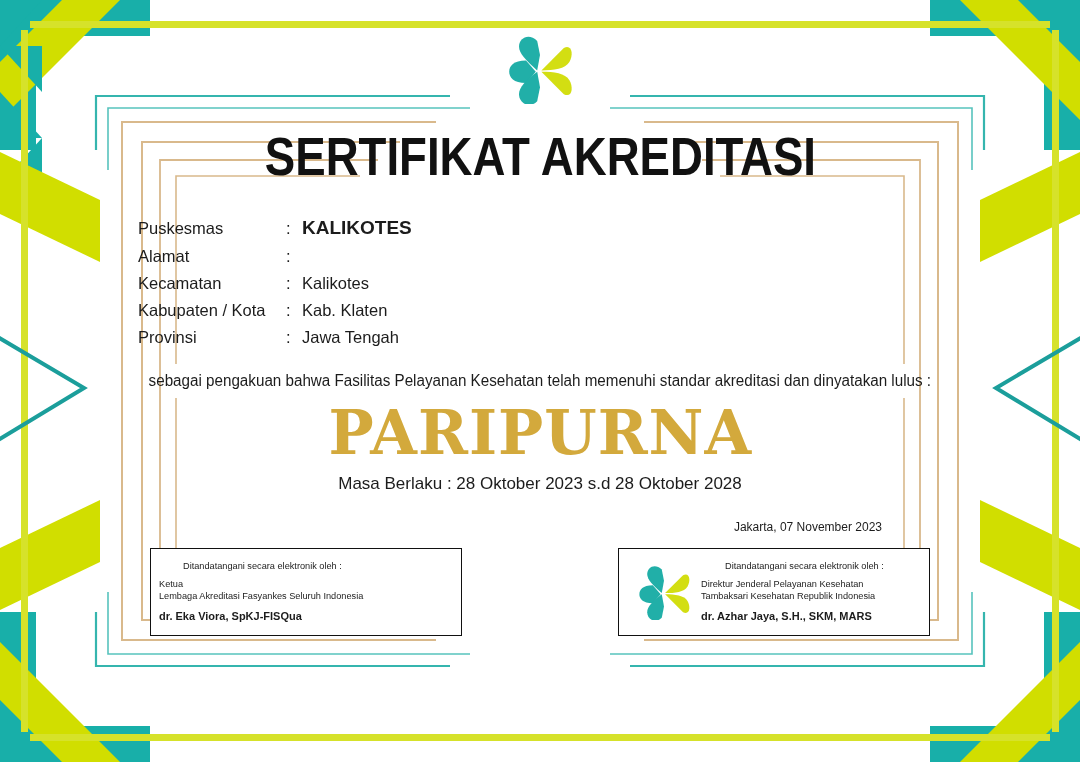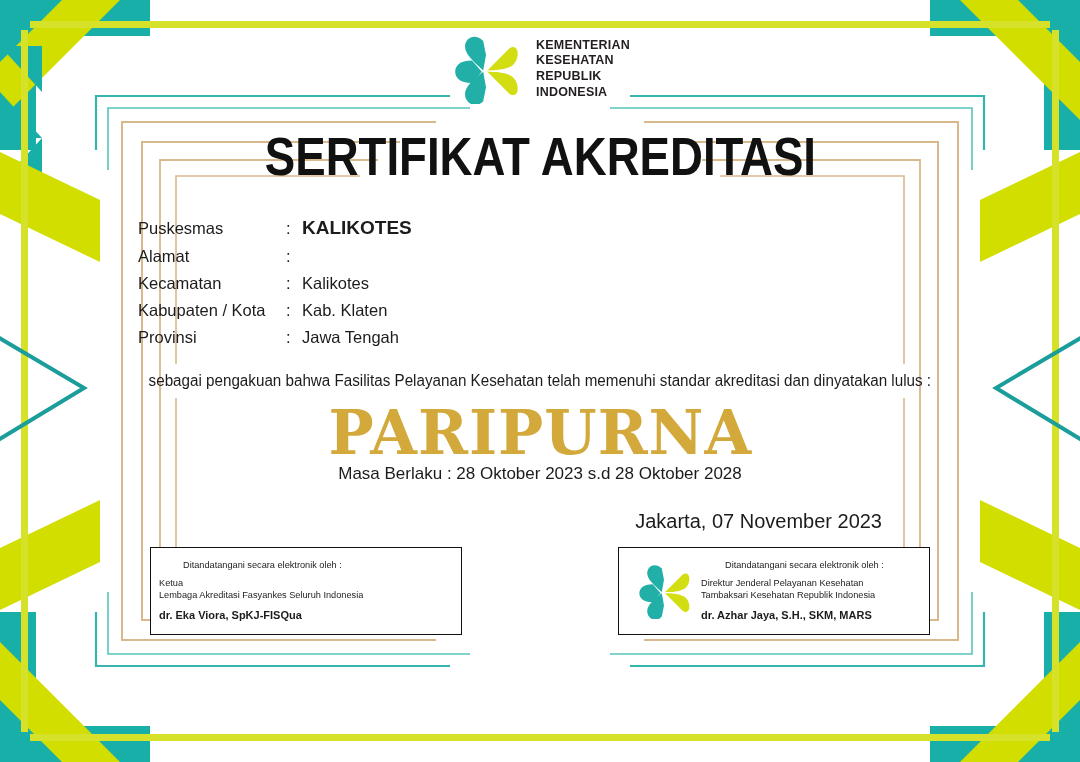--- a/index.html
+++ b/index.html
@@ -132,28 +132,28 @@
     margin-top:12px;
     font-family:"DejaVu Serif", serif;
     font-weight:bold;
     font-size:62px;
     letter-spacing:1px;
     color:#D3A93C;
     line-height:1;
     transform:scaleX(.97);
   }
   .masa{
-    margin-top:0;
+    margin-top:10px;
     font-size:17px;color:#1c1c1c;
   }
   .place-date{
     align-self:flex-end;
     margin-right:78px;
     margin-top:26px;
-    font-size:20px;color:#1c1c1c;
+    font-size:12px;color:#1c1c1c;
   }
 
   .sign-row{
     margin-top:14px;
     width:100%;
     display:flex;
     justify-content:space-between;
     padding:0 30px;
     box-sizing:border-box;
   }
@@ -271,26 +271,20 @@
         <path d="M30 38 C12 38 6 46 6 54 C6 62 12 70 30 70 L44 54 Z" fill="#21AFA8"></path>
 
         <path d="M46 10 C34 -2 20 6 20 18 C20 28 30 38 46 52 L50 30 Z" fill="#21AFA8"></path>
 
         <path d="M46 96 C34 108 20 98 20 86 C20 76 30 66 46 54 L50 76 Z" fill="#21AFA8"></path>
 
         <path d="M52 52 L84 20 C96 14 98 30 92 40 C86 50 70 52 52 52 Z" fill="#D3DE12"></path>
 
         <path d="M52 54 L84 86 C96 92 98 76 92 66 C86 56 70 54 52 54 Z" fill="#D3DE12"></path>
       </svg>
-      <div class="logo-text">
-        <div>KEMENTERIAN</div>
-        <div>KESEHATAN</div>
-        <div>REPUBLIK</div>
-        <div>INDONESIA</div>
-      </div>
     </div>
 
     <div class="title">SERTIFIKAT AKREDITASI</div>
 
     <div class="fields">
       <div class="f-row strong">
         <span class="f-label">Puskesmas</span>
         <span class="f-colon">:</span>
         <span class="f-value">KALIKOTES</span>
       </div>

